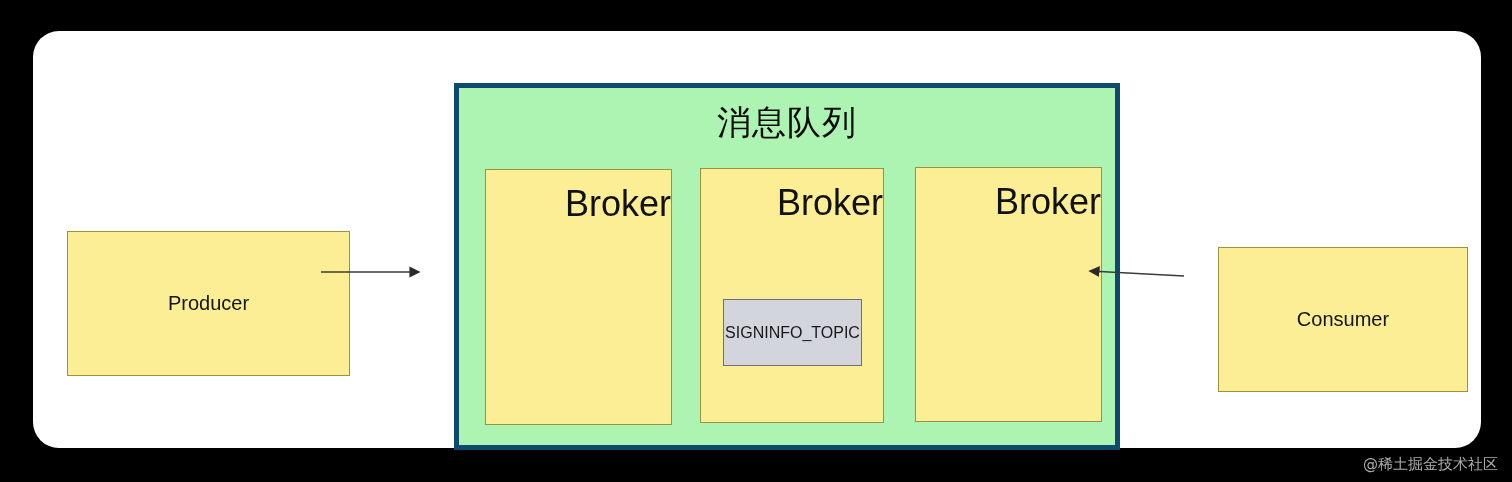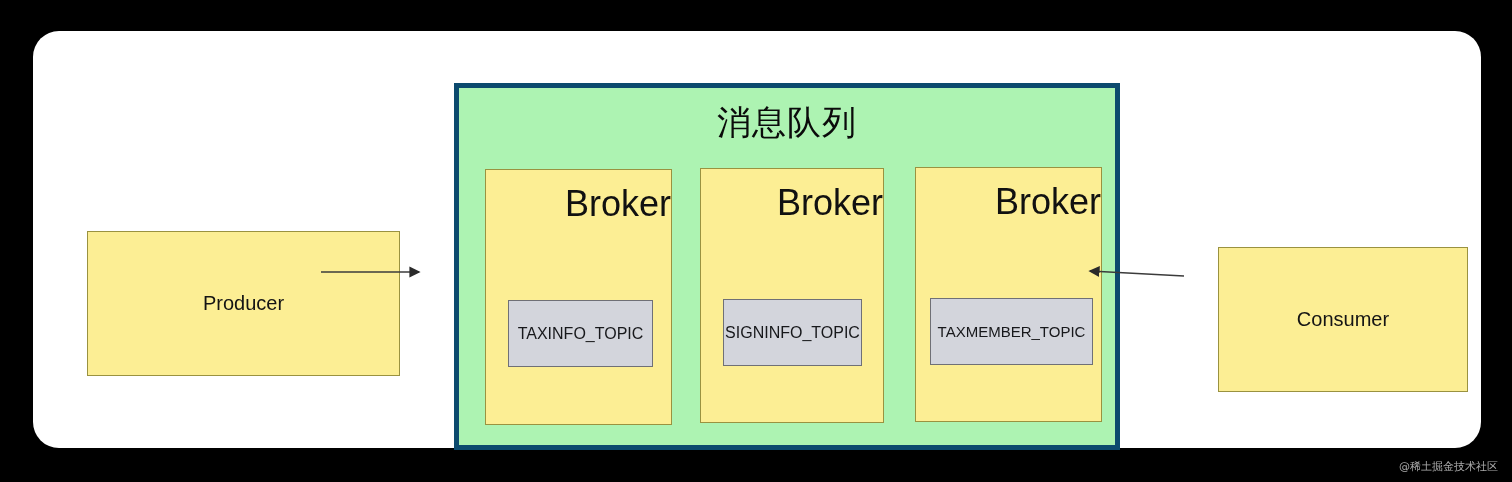--- a/index.html
+++ b/index.html
@@ -107,41 +107,41 @@
     border: 1px solid #9a9240;
     box-sizing: border-box;
     display: flex;
     align-items: center;
     justify-content: center;
     font-size: 20px;
     color: #141414;
     font-family: "Liberation Sans", sans-serif;
   }
   .endpoint.producer {
-    left: 54px; top: 200px; width: 313px; height: 145px;
+    left: 34px; top: 200px; width: 283px; height: 145px;
   }
   .endpoint.consumer {
     left: 1185px; top: 200px; width: 250px; height: 145px; margin-top: 16px;
   }
 
   
   .arrow-svg {
     position: absolute;
     left: 0; top: 0;
     width: 1512px;
     height: 482px;
     pointer-events: none;
   }
 
   
   .watermark {
     position: absolute;
     right: 14px;
     bottom: 8px;
-    font-size: 11px;
+    font-size: 15px;
     color: #c9c9c9;
     font-family: "DejaVu Sans", "Liberation Sans", sans-serif;
     opacity: 0.85;
     white-space: nowrap;
   }
 </style>
 </head>
 <body>
 
 <div id="canvas">
@@ -150,37 +150,31 @@
 
     <div class="endpoint producer">
       <span>Producer</span>
     </div>
 
     <div class="queue-box">
       <div class="queue-title">消息队列</div>
 
       <div class="broker b1">
         <div class="broker-title">Broker</div>
-        <div class="topic t1">
-          <span>TAXINFO_TOPIC</span>
-        </div>
       </div>
 
       <div class="broker b2">
         <div class="broker-title">Broker</div>
         <div class="topic t2">
           <span>SIGNINFO_TOPIC</span>
         </div>
       </div>
 
       <div class="broker b3">
         <div class="broker-title">Broker</div>
-        <div class="topic t3">
-          <span>TAXMEMBER_TOPIC</span>
-        </div>
       </div>
     </div>
 
     <div class="endpoint consumer">
       <span>Consumer</span>
     </div>
 
   </div>
 
   <svg class="arrow-svg" viewBox="0 0 1512 482">

